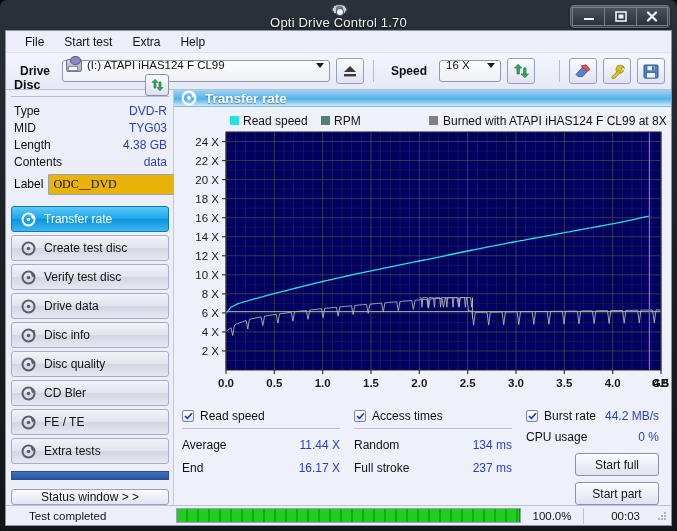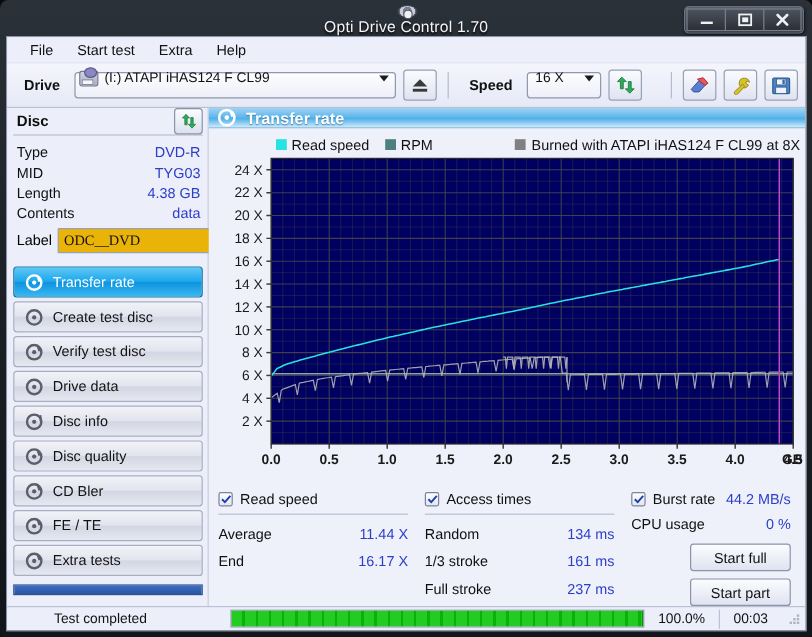--- a/index.html
+++ b/index.html
@@ -100,21 +100,21 @@
   }
   .sep{width:1px;height:22px;background:#b4bbcd;margin:0 3px;}
   .gap{flex:1;}
 
   
   #main{flex:1; display:flex; min-height:0;}
 
   
   #left{
     width:168px; background:#eceefa; display:flex; flex-direction:column;
-    border-right:1px solid #c3c8dc; padding:0 4px 0 5px;
+    border-right:1px solid #c3c8dc; padding:0 4px 0 5px;justify-content:flex-end;
   }
   #disc-head{
     height:26px; display:flex; align-items:center; justify-content:space-between;
     border-bottom:1px solid #b9bfd5;
   }
   #disc-head .t{font-weight:bold;font-size:12.5px;color:#0d0d0d;padding-left:3px;}
   .sqbtn{
     width:24px;height:22px;border:1px solid #8b93a8;border-radius:3px;
     background:linear-gradient(180deg,#fbfcff,#dde1ef);
     display:flex;align-items:center;justify-content:center;cursor:default;
@@ -189,21 +189,21 @@
     width:84px;height:23px;border:1px solid #8d94a9;border-radius:3px;
     background:linear-gradient(180deg,#fbfcff,#dfe3f0);
     display:flex;align-items:center;justify-content:center;font-size:12px;color:#111;cursor:default;
   }
 
   
   #statusbar{
     height:20px; display:flex; align-items:center;
     background:#eceefa; border-top:1px solid #bcc2d6; font-size:11.5px; color:#111;
   }
-  #status-text{width:170px;padding-left:23px;margin-left:16px;}
+  #status-text{width:170px;padding-left:23px;}
   #progress-outer{
     width:345px;height:15px;border:1px solid #9aa1b6;background:#e9ebf4;position:relative;
   }
   #progress-bar{
     height:100%; background:repeating-linear-gradient(90deg,#22cc22 0 9px,#0bb00b 9px 11px);
     border-right:1px solid #0a8f0a;
   }
   #pct{width:62px;text-align:center;}
   #vsep{width:1px;height:16px;background:#bcc2d6;}
   #elapsed{flex:1;text-align:right;padding-right:16px;}
@@ -596,24 +596,20 @@
                   </svg>
               </span>
               <span class="hdr">Access times</span>
             </div>
             <div class="hr"></div>
             <div class="srow">
               <span class="k">Random</span>
               <span class="v">134 ms</span>
             </div>
             <div class="srow">
-              <span class="k">1/3 stroke</span>
-              <span class="v">161 ms</span>
-            </div>
-            <div class="srow">
               <span class="k">Full stroke</span>
               <span class="v">237 ms</span>
             </div>
           </div>
 
           <div class="statcol c3">
             <div class="chkrow">
               <span class="chk">
                 <svg width="9" height="8">
                     <path d="M1 4 L3.4 6.4 L8 1.2" stroke="#1a3fb0" stroke-width="1.6" fill="none"></path>

